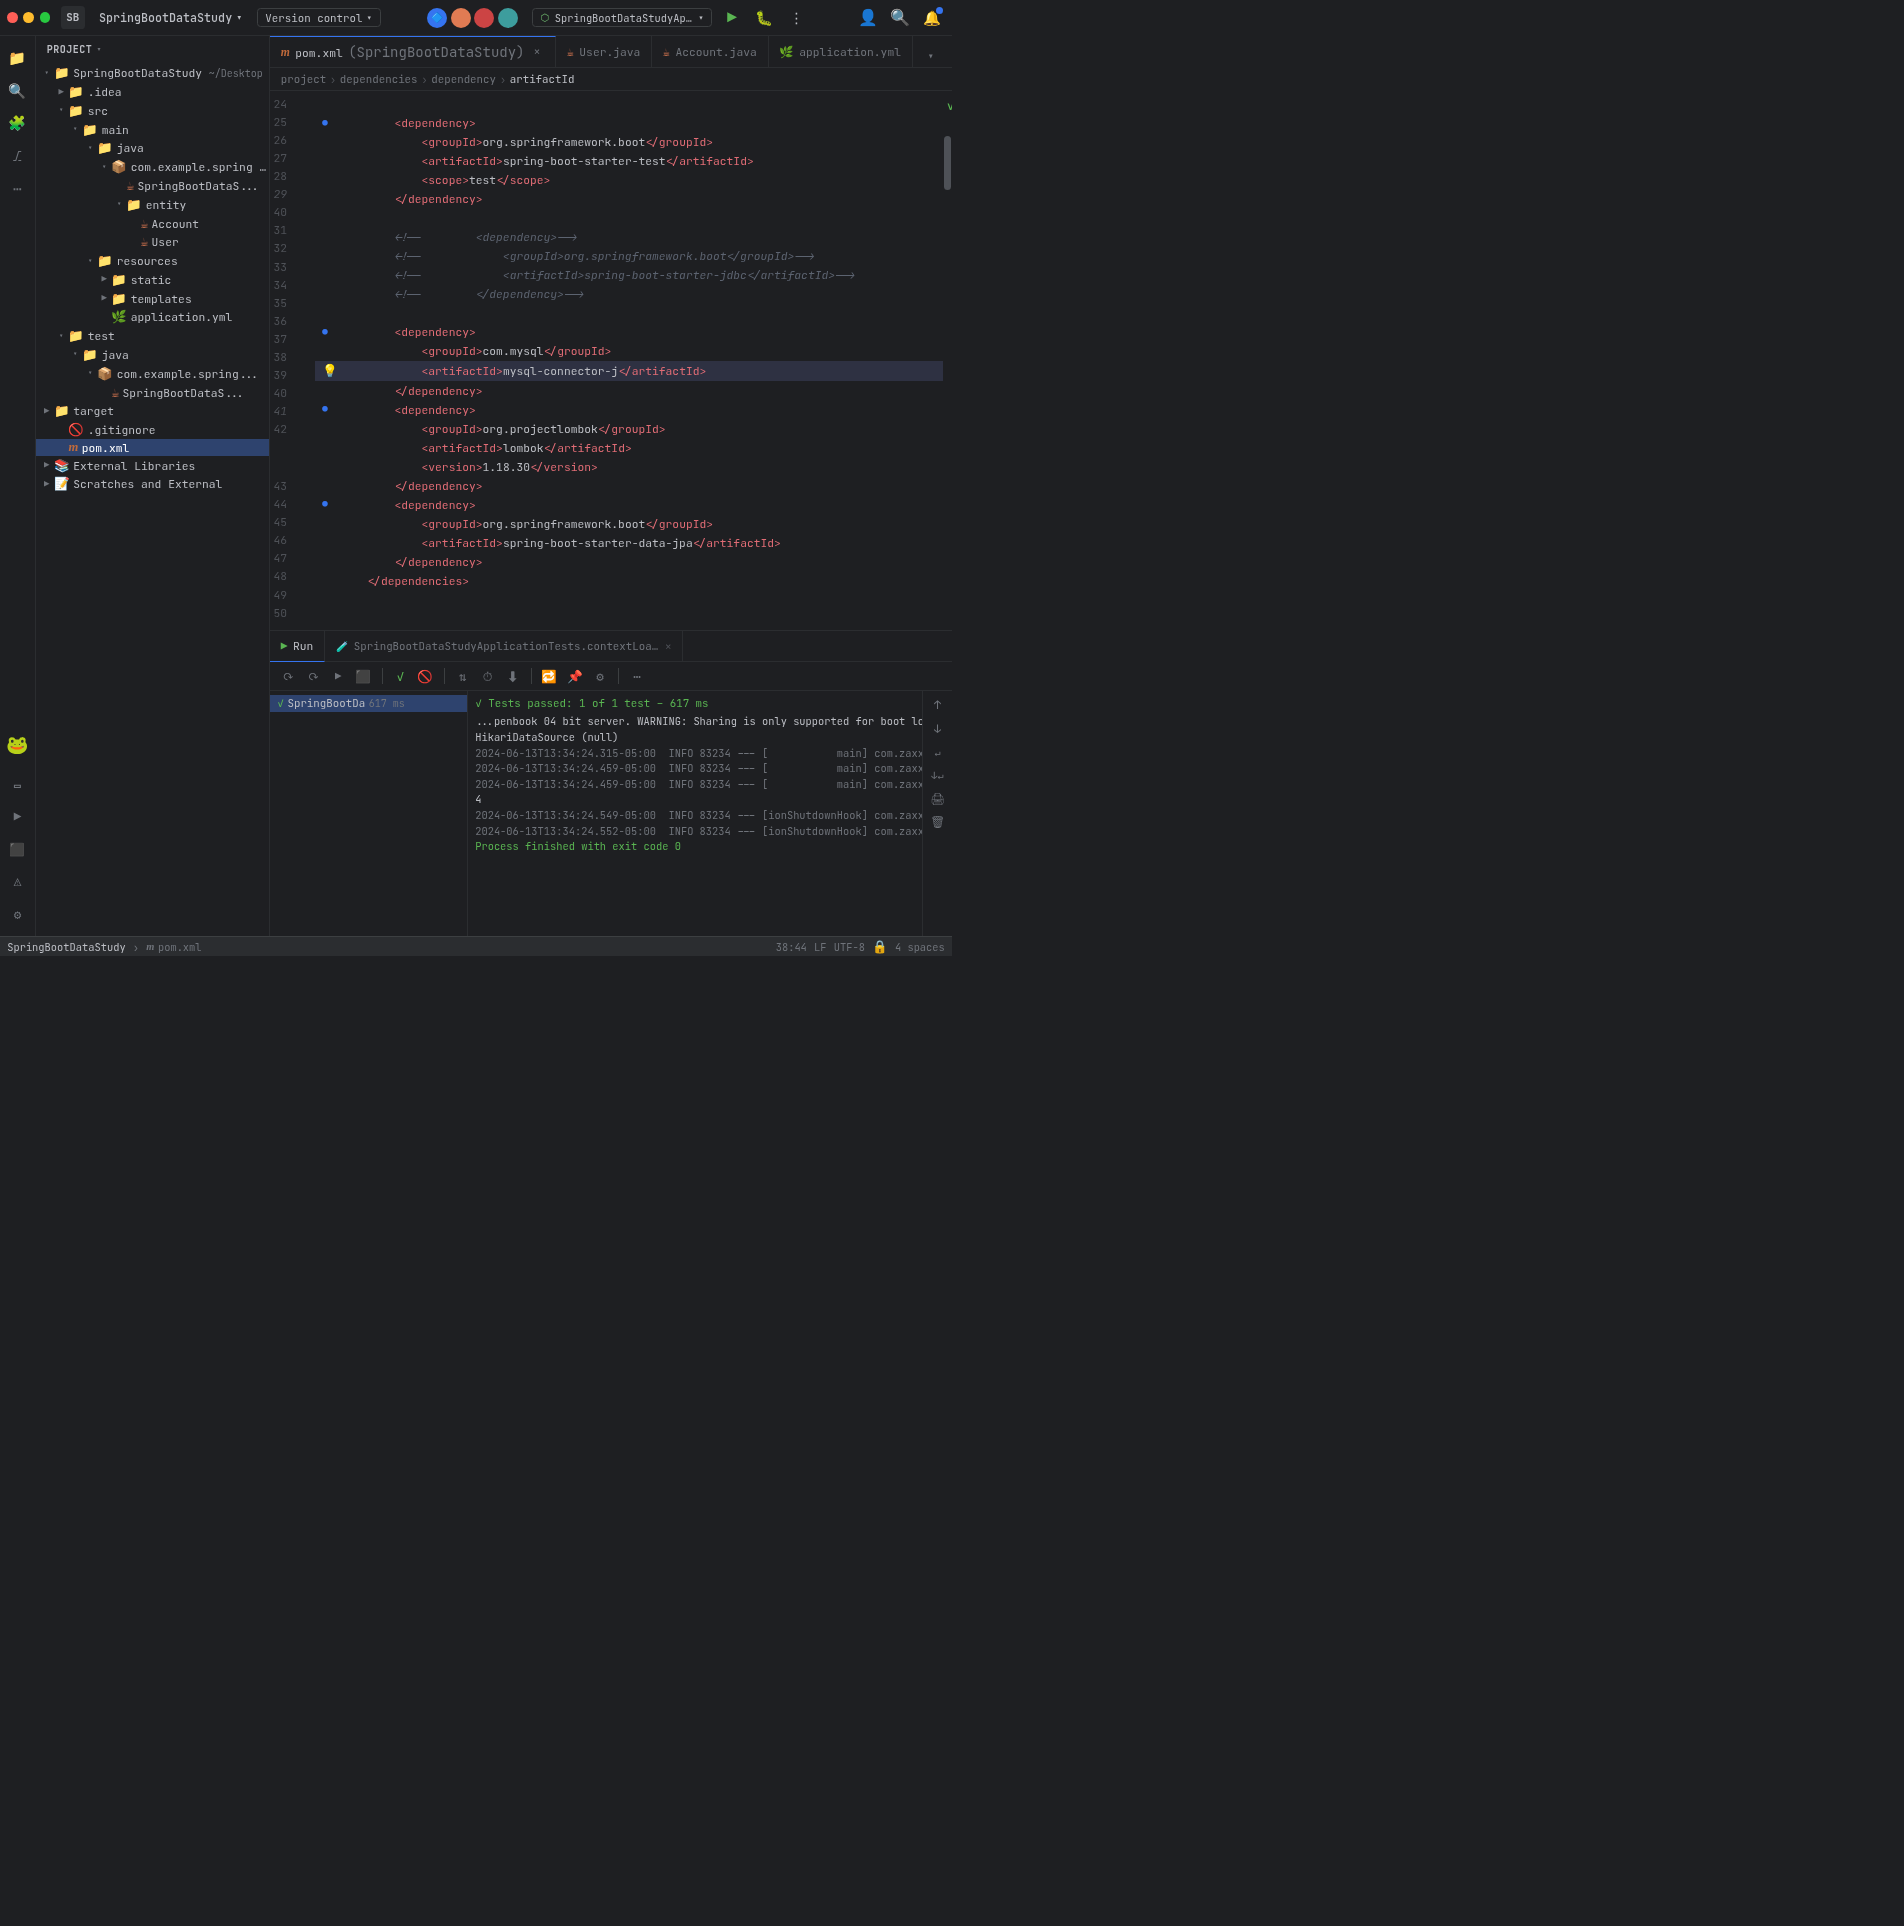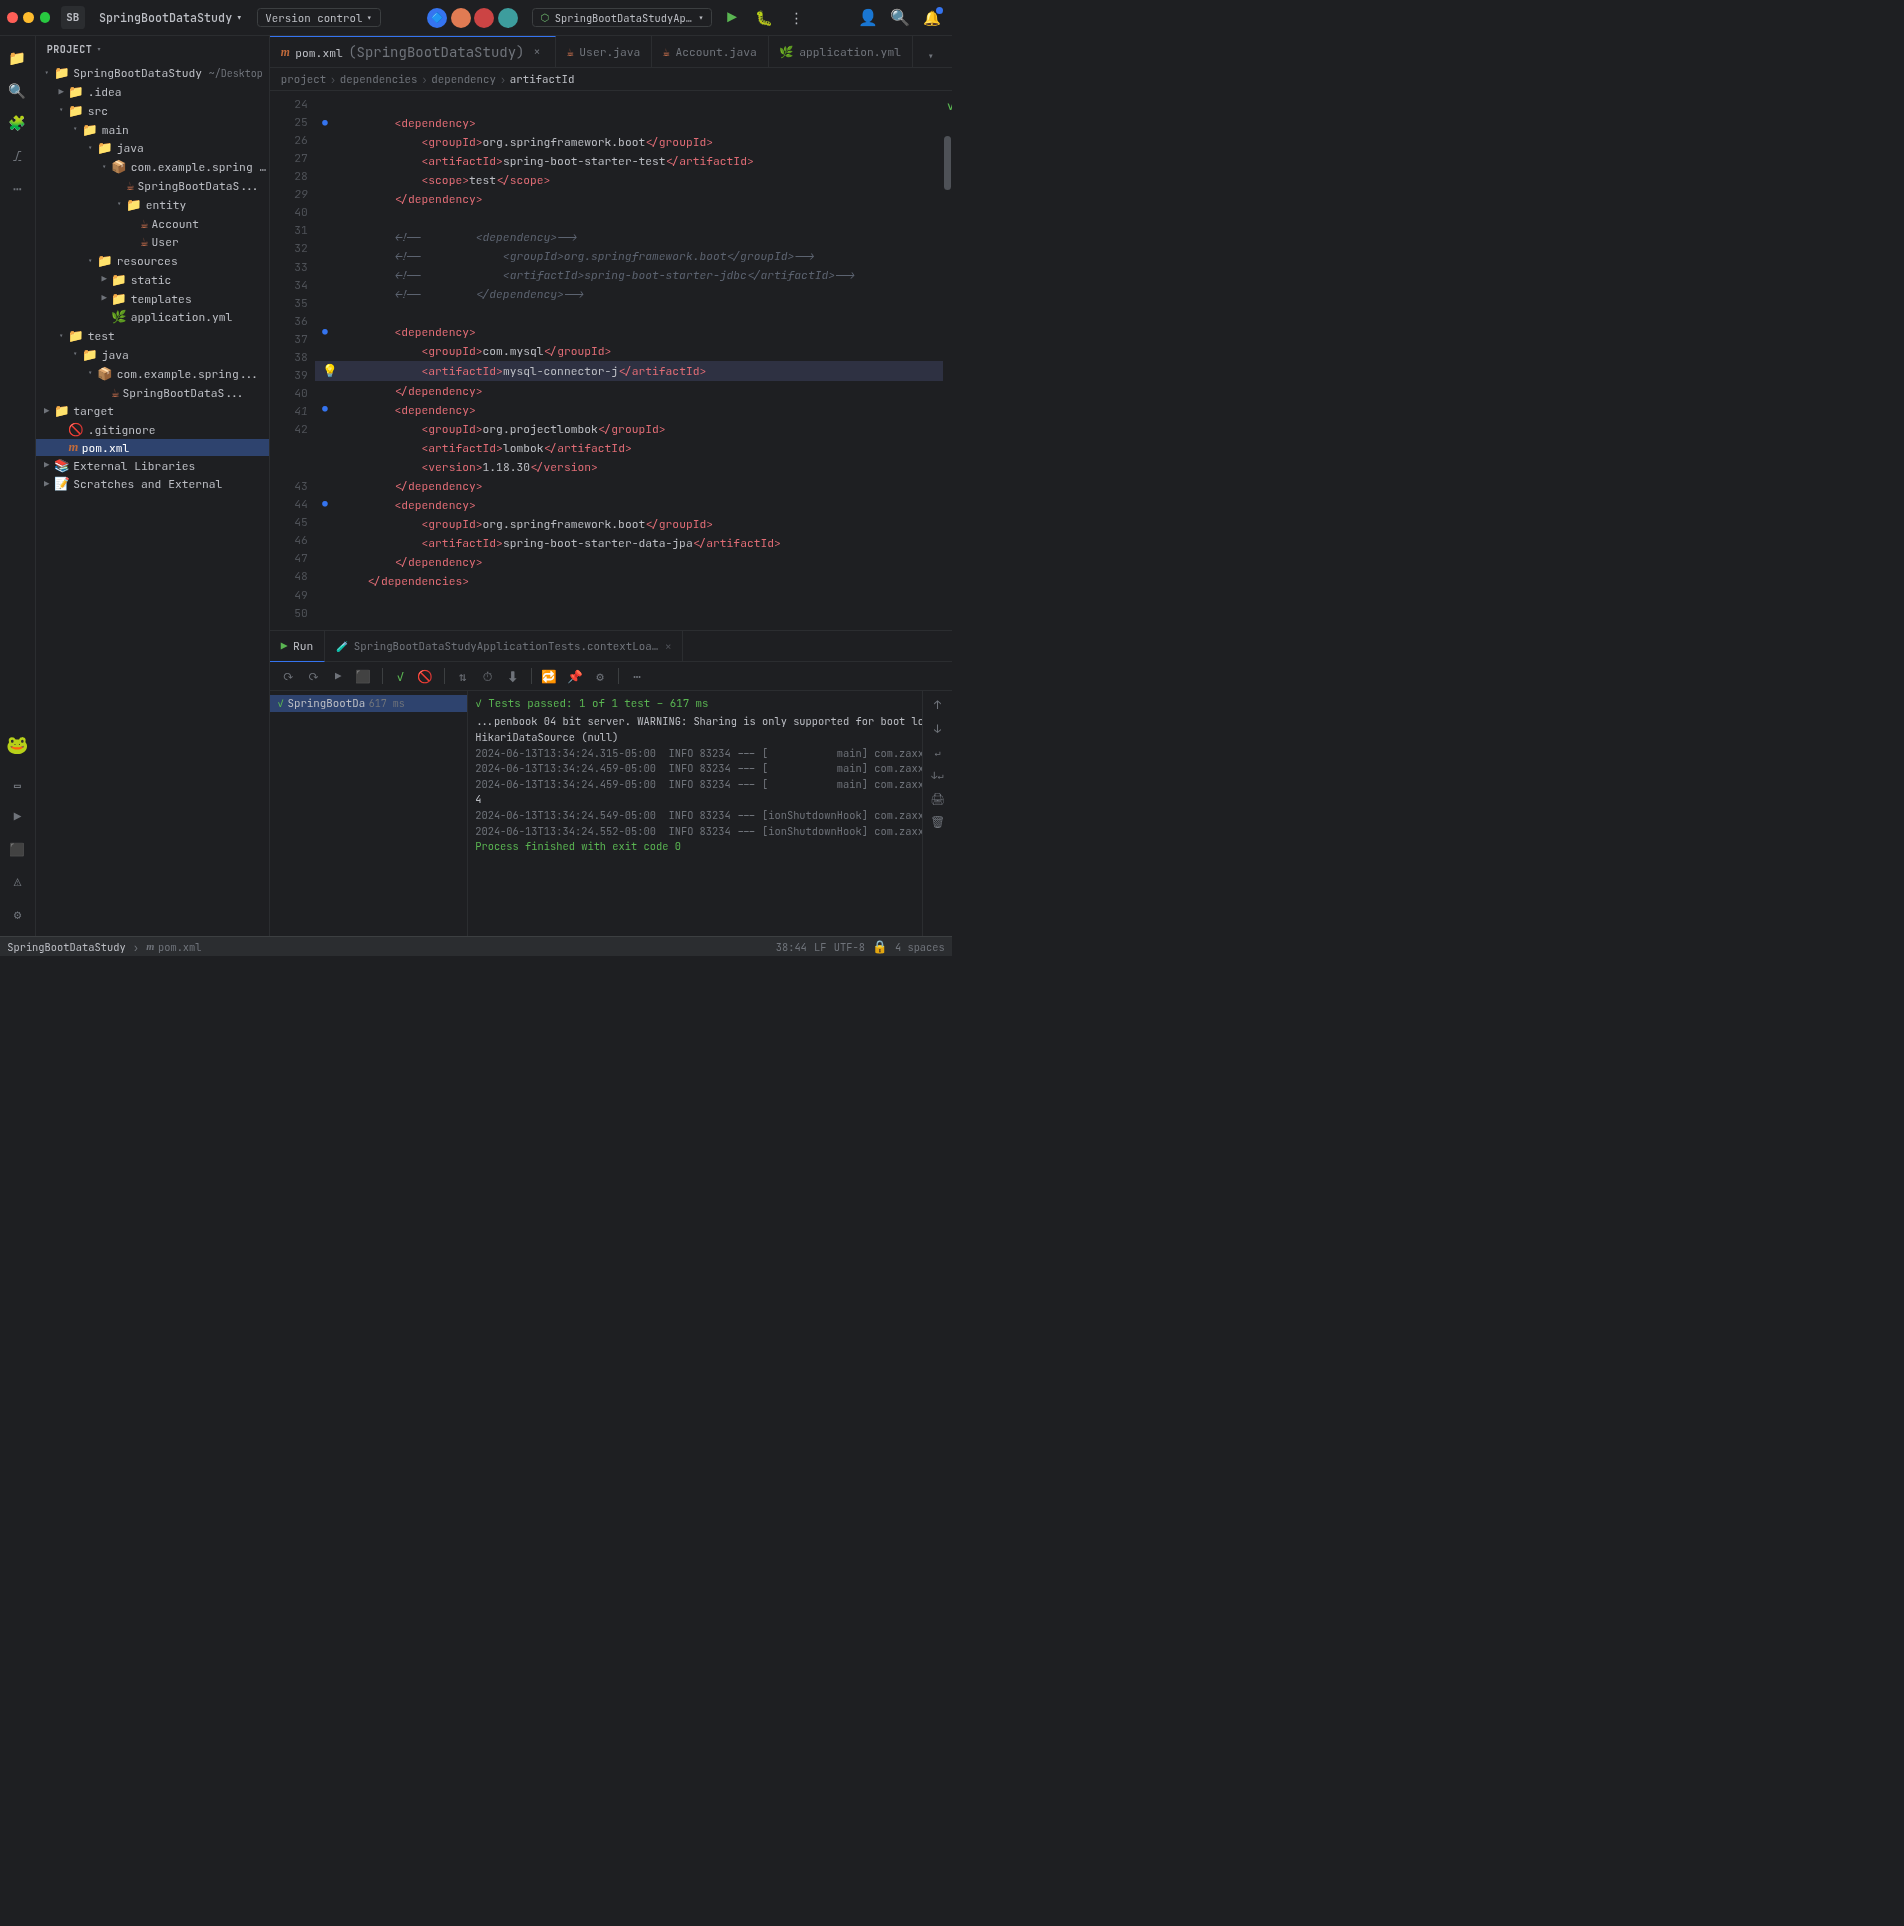--- a/index.html
+++ b/index.html
@@ -245,21 +245,20 @@
     .code-editor {
       flex: 1;
       display: flex;
       overflow: hidden;
       background: #1e1f22;
       position: relative;
     }
     .line-numbers {
       width: 45px;
       padding: 0 7.2px 0 3.6px;
-      text-align: right;
       color: #4e5157;
       font-size: 11.3px;
       line-height: 1.6;
       user-select: none;
       flex-shrink: 0;
       padding-top: 3.6px;
     }
     .code-content {
       flex: 1;
       padding: 3.6px 0;

